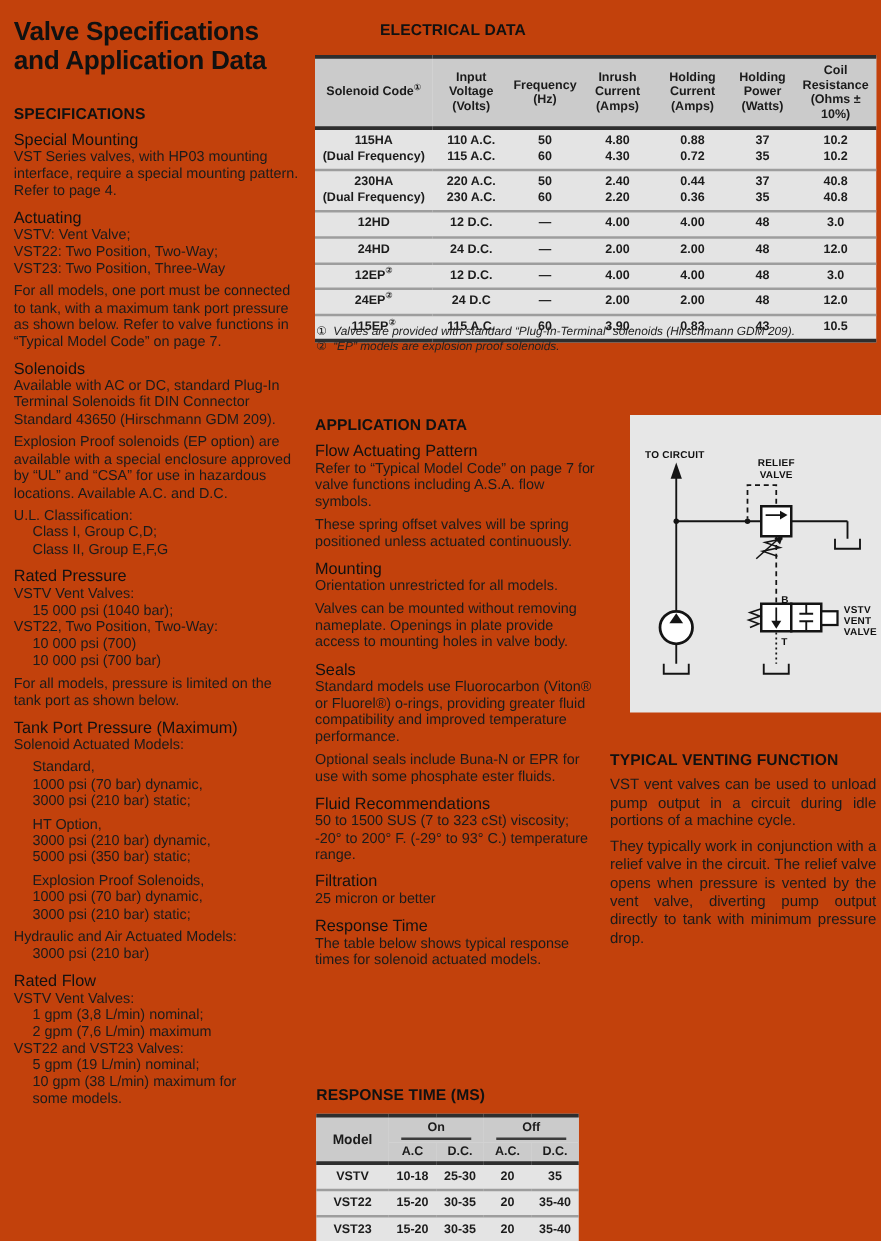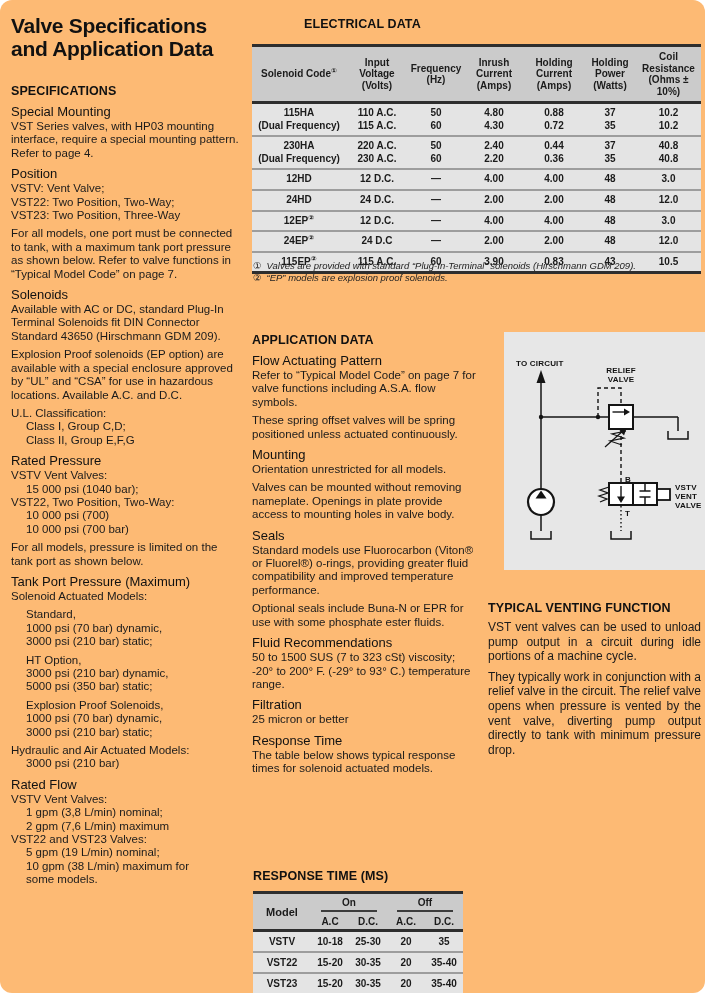--- a/index.html
+++ b/index.html
@@ -2,21 +2,21 @@
 <html style="--table-header-bg: #cbcbcb; --table-body-bg: #e4e4e4; --diagram-bg: #e7e7e7; --rule-dark: #2e2e2e; --rule-light: #9d9d9d; --text: #1b1b1b;"><head>
 <meta charset="utf-8">
 <style>
   :root{
     --hdr-bg:#cbcbcb; --body-bg:#e4e4e4; --diag-bg:#e7e7e7;
     --rule-dark:#2e2e2e; --rule-light:#9d9d9d; --ink:#1b1b1b;
   }
   *{margin:0;padding:0;box-sizing:border-box;}
   html,body{background:#ffffff;}
   body{font-family:"Liberation Sans","DejaVu Sans",sans-serif;color:var(--ink);}
-  .page{position:relative;width:705px;height:993px;background:#fdba74;overflow:hidden;border-radius:12px;}
+  .page{position:relative;width:705px;height:993px;background:#c2410c;overflow:hidden;}
 
   
   .col-left{position:absolute;left:11px;top:14px;width:231px;}
   .page-title{font-size:21px;line-height:23px;font-weight:bold;letter-spacing:-0.3px;margin-bottom:24px;color:#111;}
   .h2{font-size:12.5px;font-weight:bold;color:#111;margin-bottom:5px;letter-spacing:0.1px;}
   .h3{font-size:13px;font-weight:normal;color:#111;margin:6px 0 1px;}
   .para{font-size:11.5px;line-height:13.4px;margin-bottom:5px;}
   .ln{white-space:nowrap;}
   .ind{padding-left:15px;}
   .col-app{position:absolute;left:252px;top:333px;width:227px;}
@@ -64,21 +64,21 @@
 
   <section class="col-left">
     <h1 class="page-title">
       <div>Valve Specifications</div>
       <div>and Application Data</div>
     </h1>
     <div class="h2">SPECIFICATIONS</div>
     <div>
         <div class="h3">Special Mounting</div>
         <div class="para">VST Series valves, with HP03 mounting interface, require a special mounting pattern. Refer to page 4.</div>
-        <div class="h3">Position</div>
+        <div class="h3">Actuating</div>
         <div class="para">
           <div class="ln">VSTV: Vent Valve;</div>
           <div class="ln">VST22: Two Position, Two-Way;</div>
           <div class="ln">VST23: Two Position, Three-Way</div>
         </div>
         <div class="para">For all models, one port must be connected to tank, with a maximum tank port pressure as shown below. Refer to valve functions in “Typical Model Code” on page 7.</div>
         <div class="h3">Solenoids</div>
         <div class="para">Available with AC or DC, standard Plug-In Terminal Solenoids fit DIN Connector Standard 43650 (Hirschmann GDM 209).</div>
         <div class="para">Explosion Proof solenoids (EP option) are available with a special enclosure approved by “UL” and “CSA” for use in hazardous locations. Available A.C. and D.C.</div>
         <div class="para">

